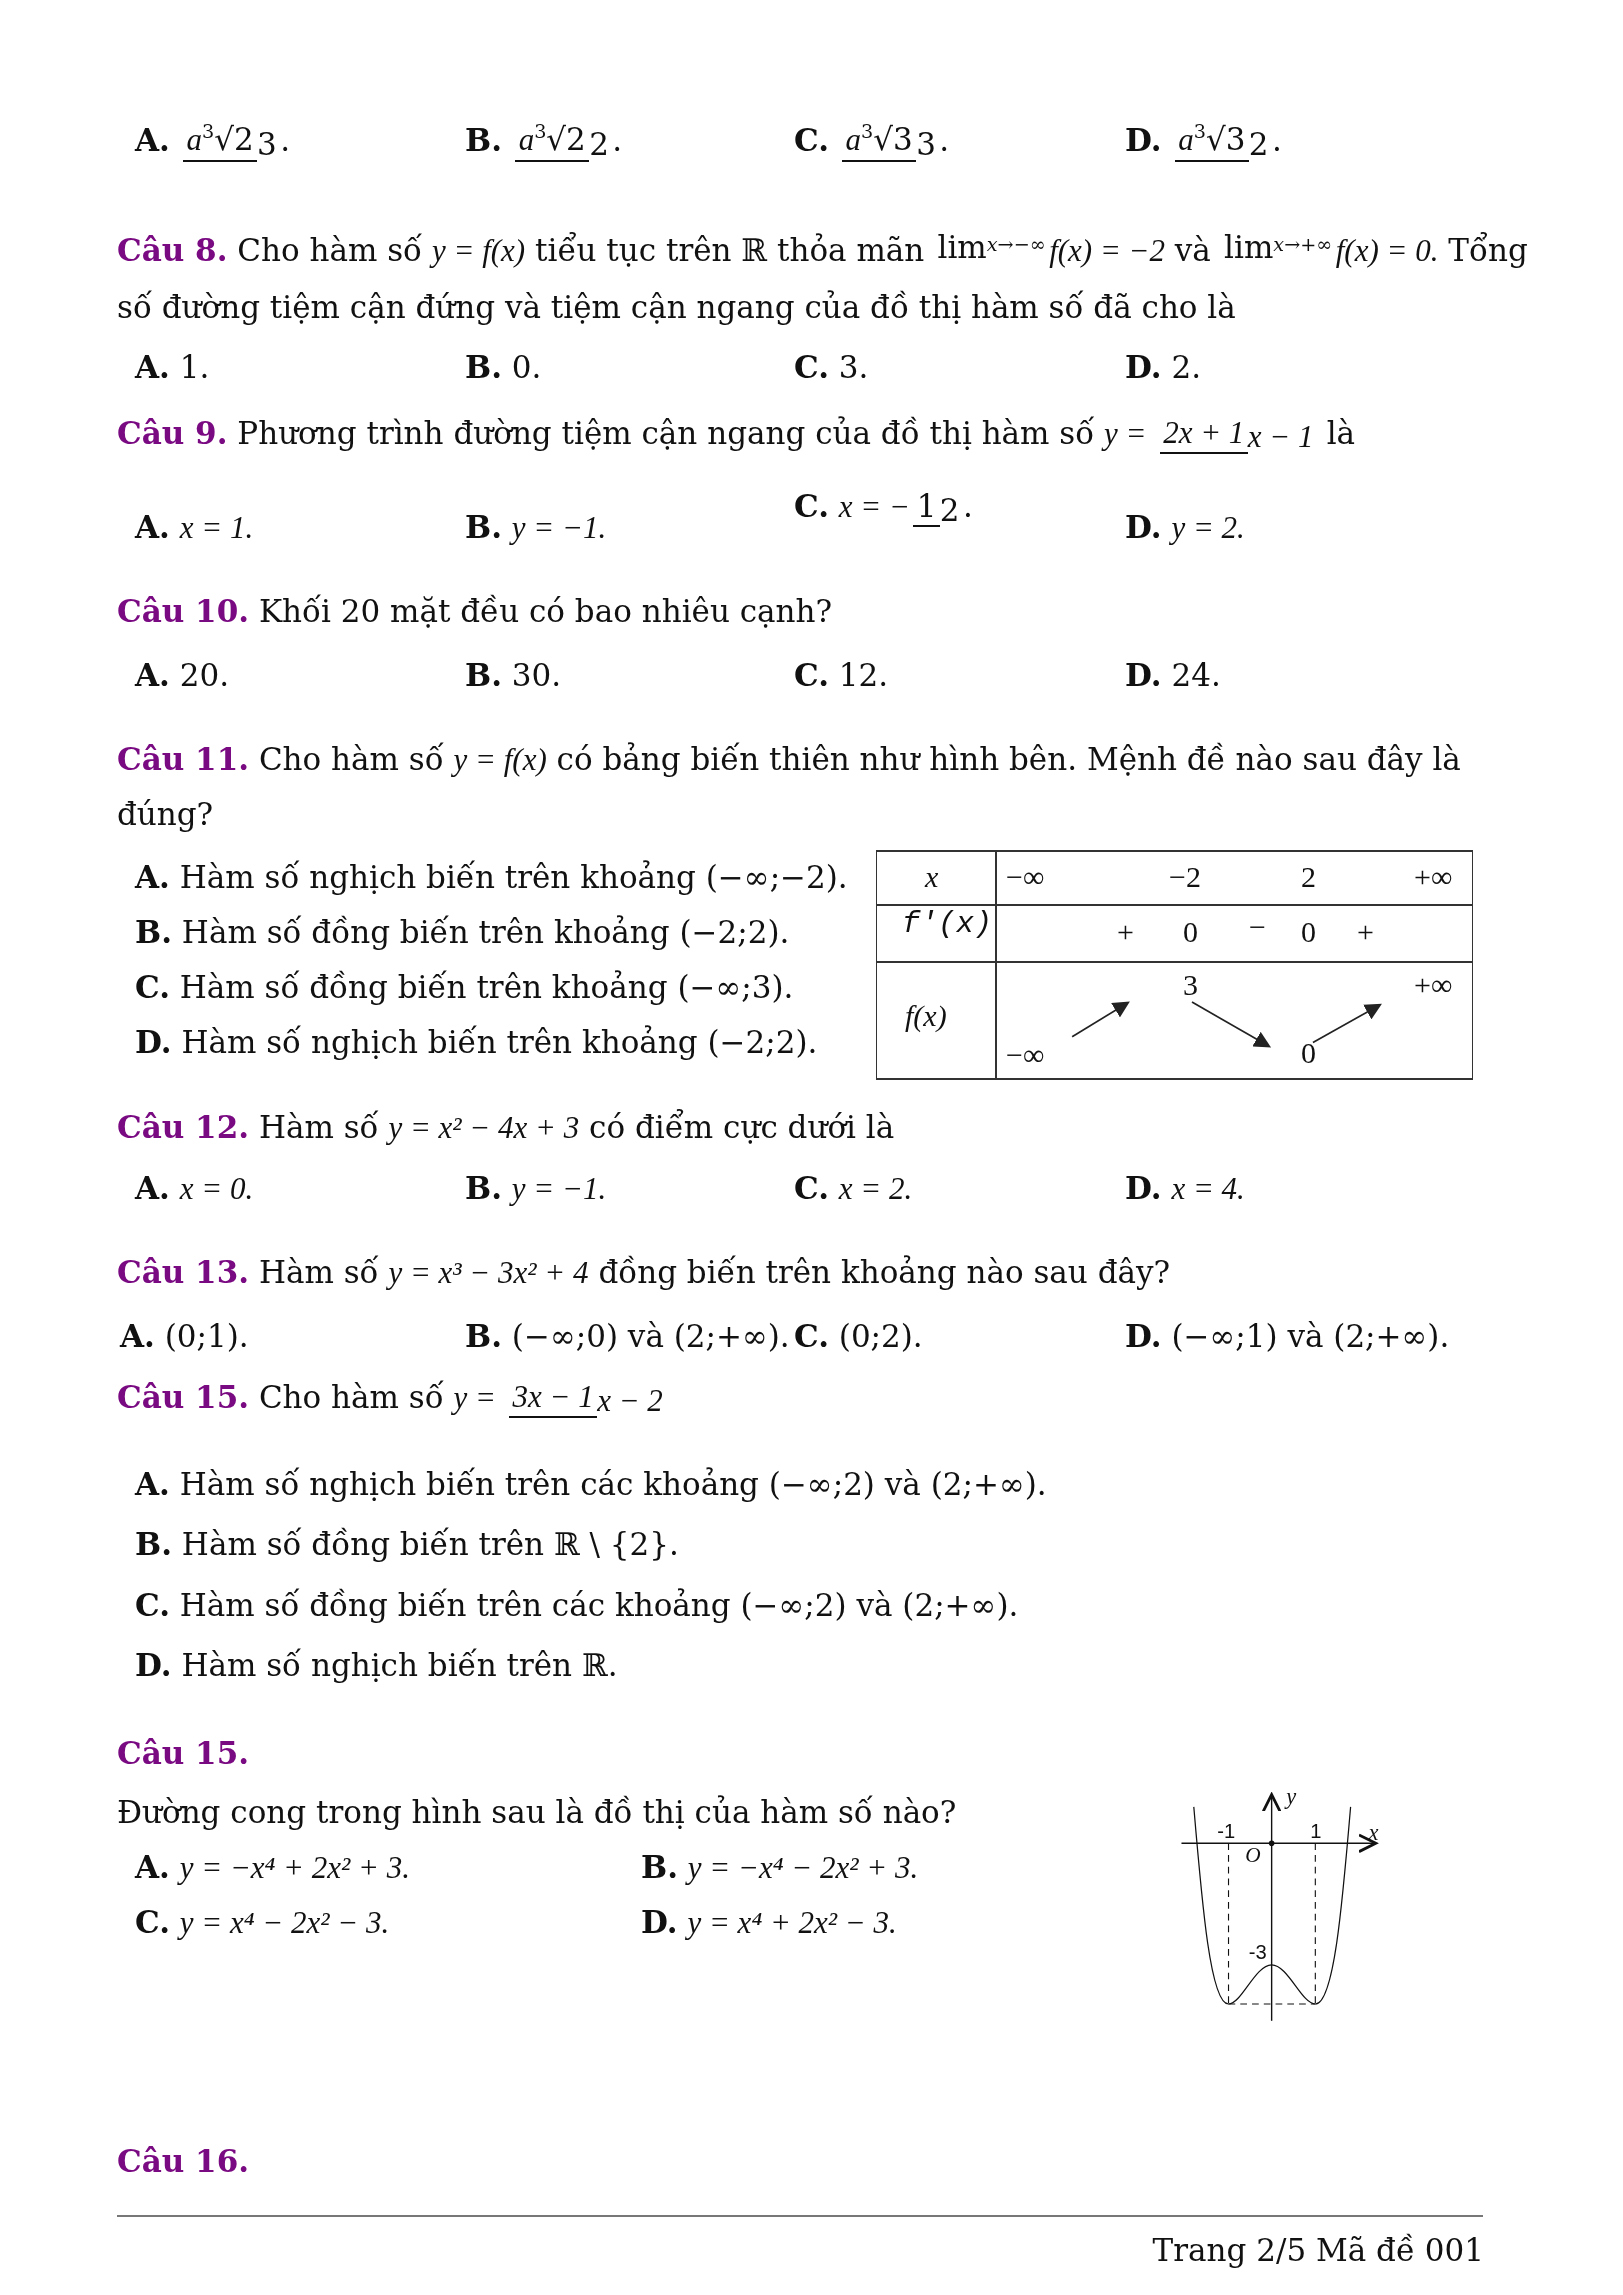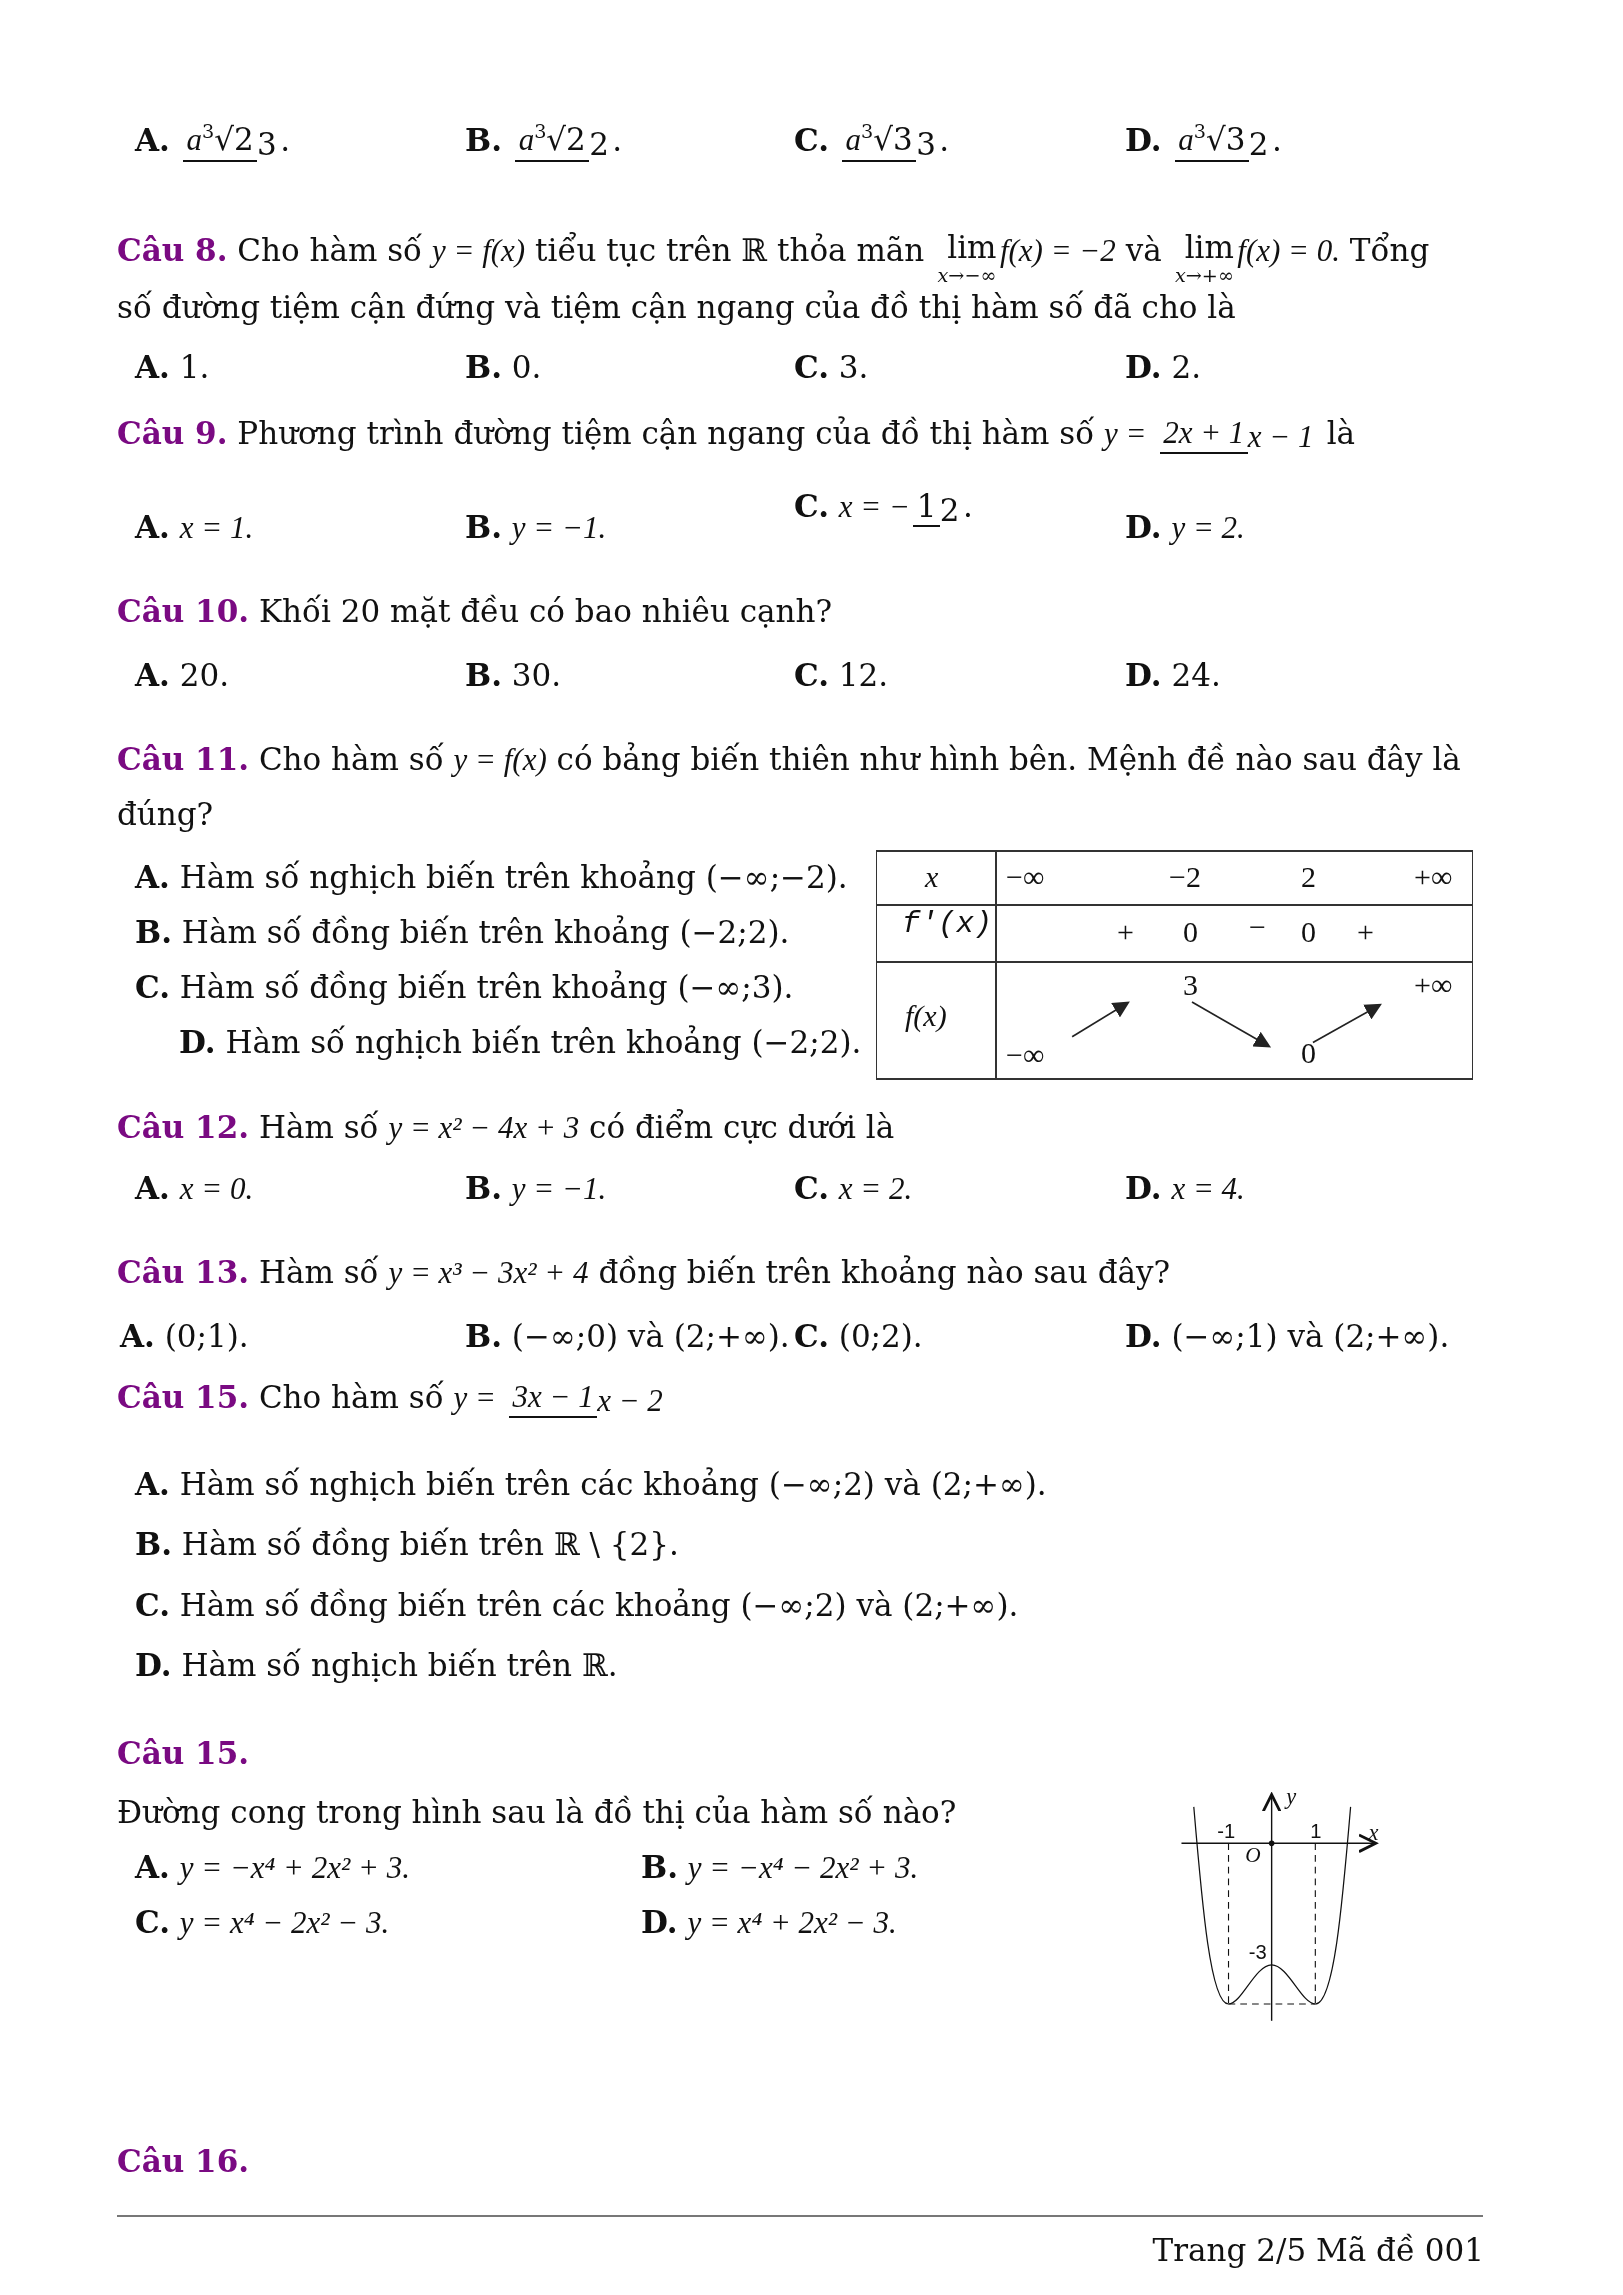--- a/index.html
+++ b/index.html
@@ -10,21 +10,21 @@
     font-size: 31px;
   }
   .abs { position: absolute; white-space: nowrap; }
   .q { color: #7a0a82; font-weight: bold; }
   .lbl { font-weight: bold; }
   .m { font-style: italic; font-family: "Liberation Serif", "DejaVu Serif", serif; }
   .frac { display: inline-flex; flex-direction: row; align-items: center; vertical-align: middle; line-height: 1.05; margin: 0 3.4px; }
   .frac .num { padding: 0 3.4px 3.4px 3.4px; border-bottom: 2.2px solid #111; }
   .frac .den { padding-top: 3.4px; }
   sup { font-size: 0.62em; vertical-align: 0.65em; line-height: 0; }
-  .lim { display: inline-flex; flex-direction: column; align-items: flex-end; vertical-align: top; line-height: 1; margin: 0 3.4px; }
+  .lim { display: inline-flex; flex-direction: row; align-items: flex-start; vertical-align: top; line-height: 1; margin: 0 3.4px; }
   .lim .sub { font-size: 0.62em; font-style: italic; margin-top: 3.4px; }
 
   
   .vt { position: absolute; left: 876px; top: 850px; width: 597px; height: 230px; border-top: 2.8px solid #333; border-bottom: 2.8px solid #333; border-left: 1.7px solid #333; border-right: 1.7px solid #333; box-sizing: border-box; }
   .vt .hline { position: absolute; left: 0; right: 0; height: 2.2px; background: #333; }
   .vt .vline { position: absolute; top: 0; bottom: 0; width: 1.7px; background: #333; left: 118px; }
   .vt .cell { position: absolute; font-size: 30px; font-family: "Liberation Serif", "DejaVu Serif", serif; }
   .vt .it { font-style: italic; }
 
   .rule { position: absolute; left: 117px; top: 2215px; width: 1366px; height: 2.2px; background: #777; }
@@ -113,21 +113,21 @@
 <div class="abs" style="left:117px; top:741px;">
   <span class="q">Câu 11.</span>
   <span>Cho hàm số</span>
   <span class="m">y = f(x)</span>
   <span>có bảng biến thiên như hình bên. Mệnh đề nào sau đây là</span>
 </div>
 <div class="abs" style="left:117px; top:796px;">đúng?</div>
 <div class="abs" style="left:135px; top:859px;"><span class="lbl">A.</span> <span>Hàm số nghịch biến trên khoảng (−∞;−2).</span></div>
 <div class="abs" style="left:135px; top:914px;"><span class="lbl">B.</span> <span>Hàm số đồng biến trên khoảng (−2;2).</span></div>
 <div class="abs" style="left:135px; top:969px;"><span class="lbl">C.</span> <span>Hàm số đồng biến trên khoảng (−∞;3).</span></div>
-<div class="abs" style="left:135px; top:1024px;margin-left:44px;"><span class="lbl">D.</span> <span>Hàm số nghịch biến trên khoảng (−2;2).</span></div>
+<div class="abs" style="left:135px; top:1024px;"><span class="lbl">D.</span> <span>Hàm số nghịch biến trên khoảng (−2;2).</span></div>
 
 <div class="vt">
   <div class="vline"></div>
   <div class="hline" style="top:52px;"></div>
   <div class="hline" style="top:109px;"></div>
 
   <div class="cell it" style="left:48px; top:7.8px;">x</div>
   <div class="cell it" style="left:25px; top:55px;font-family:Liberation Mono, monospace;">f′(x)</div>
   <div class="cell it" style="left:28px; top:147px;">f(x)</div>
 

